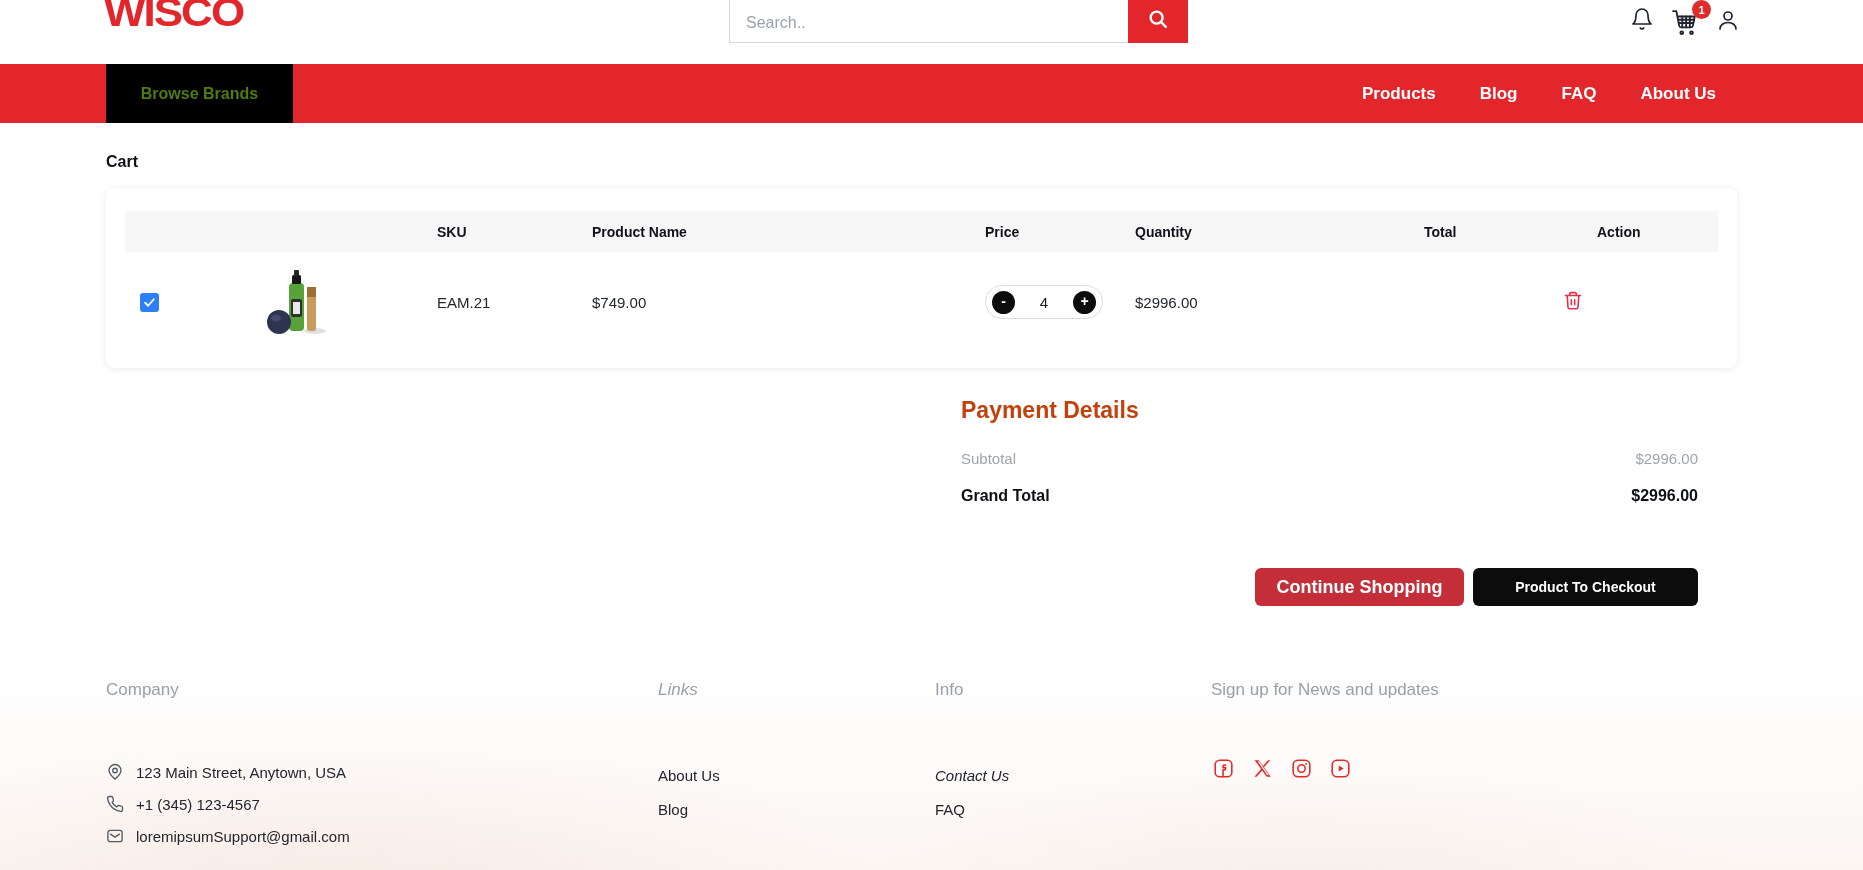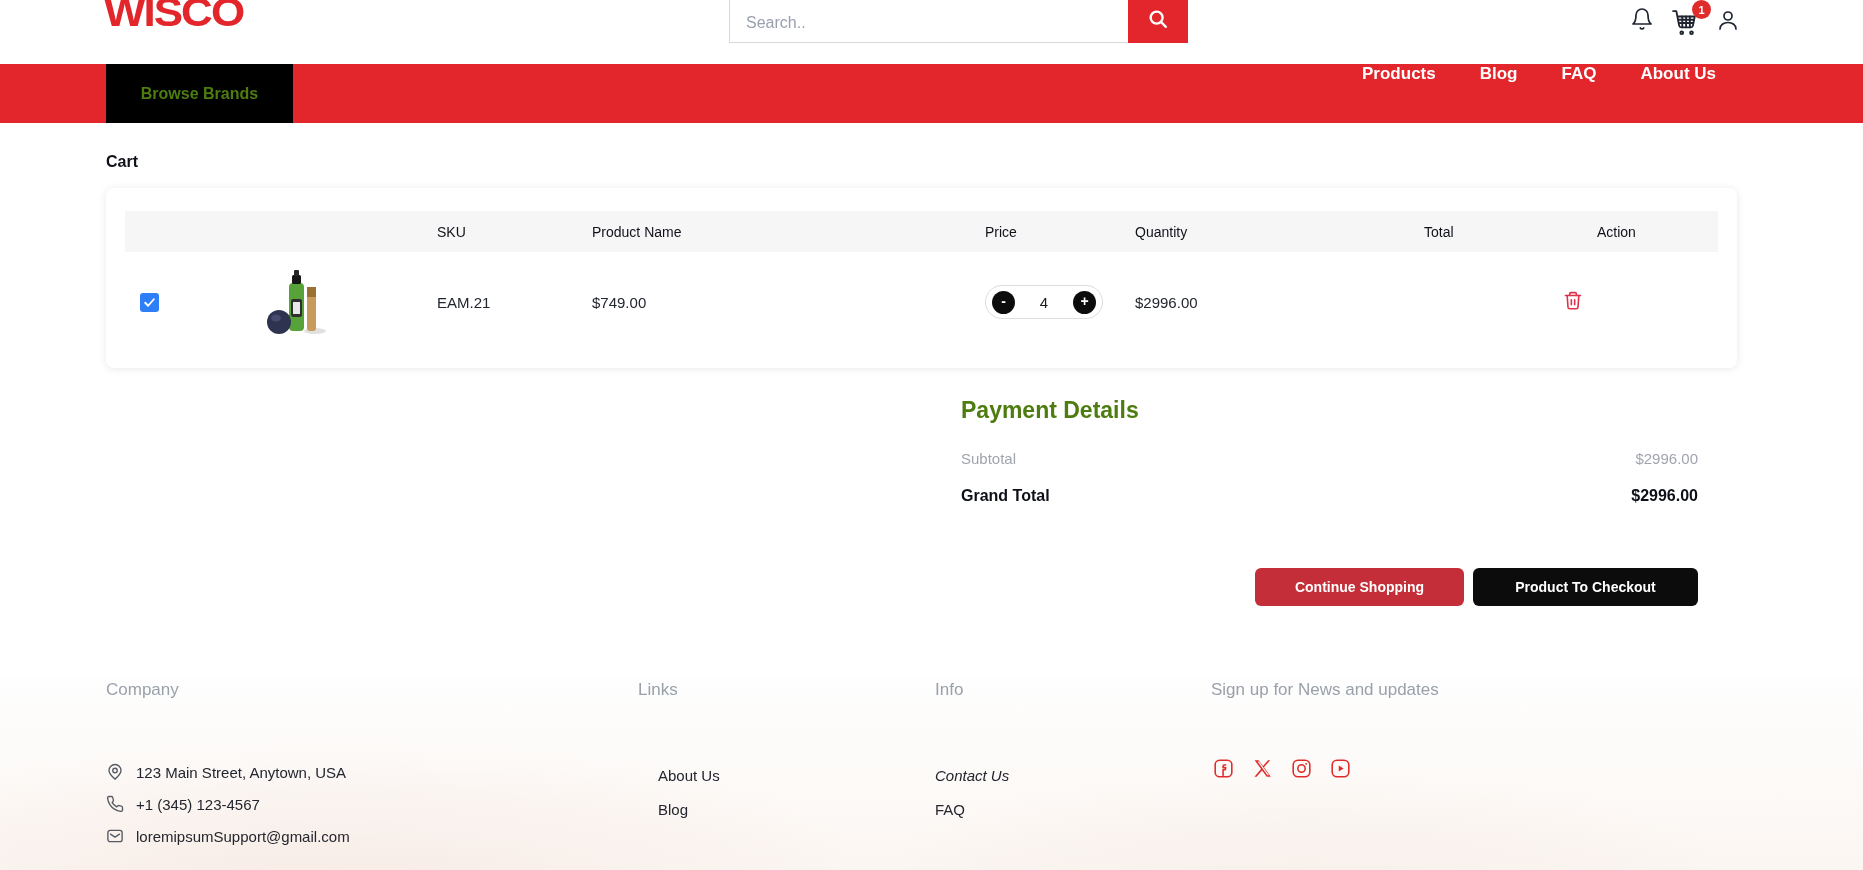--- a/index.html
+++ b/index.html
@@ -20,50 +20,50 @@
   .hicon { position:absolute; background:none; border:none; cursor:pointer; color:#1f2430; }
   .badge { position:absolute; left:1692px; top:0px; width:19px; height:19px; border-radius:50%;
            background:#e02b2b; color:#fff; font-size:11px; font-weight:bold;
            display:flex; align-items:center; justify-content:center; z-index:2; }
 
   
   .navbar { position:absolute; left:0; top:64px; width:1863px; height:59px; background:#e2262b;
             display:flex; align-items:center; }
   .browse-btn { position:absolute; left:106px; top:0; width:187px; height:59px; background:#000;
                 color:#4d7c0f; font-size:16px; font-weight:bold; border:none; cursor:pointer; font-family:inherit; }
-  .nav-links { position:absolute; right:147px; top:0; height:59px; display:flex; align-items:flex-start; gap:44px; }
+  .nav-links { position:absolute; right:147px; top:0; height:59px; display:flex; align-items:center; gap:44px; }
   .nav-link { color:#fff; font-size:17px; font-weight:bold; cursor:pointer; text-decoration:none; }
 
   
   .cart-title { position:absolute; left:106px; top:153px; font-size:16px; font-weight:bold; color:#10121a; }
   .cart-card { position:absolute; left:106px; top:188px; width:1631px; height:180px; background:#fff;
                border-radius:8px; box-shadow:0 1px 8px rgba(0,0,0,.09); }
   .t-grid { display:grid; grid-template-columns:60px 252px 155px 393px 150px 289px 173px 1fr; align-items:center; }
   .t-head { position:absolute; left:19px; top:23px; width:1593px; height:41px; background:#f6f6f6;
-            font-size:14px; font-weight:normal; color:#10121a; }
+            font-size:14px; font-weight:bold; color:#10121a; }
   .t-row  { position:absolute; left:19px; top:64px; width:1593px; height:100px; font-size:15px; color:#22262e; }
   .cb { margin-left:15px; width:19px; height:19px; border-radius:3px; background:#2e7ef7;
         display:flex; align-items:center; justify-content:center; cursor:pointer; }
   .prod-img { margin-left:80px; width:62px; height:66px; }
   .stepper { width:118px; height:34px; border:1px solid #dcdcdc; border-radius:17px; background:#fff;
              display:flex; align-items:center; justify-content:space-between; padding:0 6px; }
   .step-btn { width:23px; height:23px; border-radius:50%; background:#0c0c0c; color:#fff; border:none;
               font-size:14px; font-weight:bold; cursor:pointer; display:flex; align-items:center; justify-content:center; padding-bottom:2px; }
   .qty-num { font-size:15px; color:#1c1c1c; }
   .action-cell { display:flex; justify-content:flex-end; padding-right:14px; }
   .trash-btn { background:none; border:none; cursor:pointer; color:#e0314b; }
 
   
-  .pay-title { position:absolute; left:961px; top:397px; font-size:23px; font-weight:bold; color:#4d7c0f; }
+  .pay-title { position:absolute; left:961px; top:397px; font-size:23px; font-weight:bold; color:#c2410c; }
   .pay-row { position:absolute; left:961px; width:737px; display:flex; justify-content:space-between; }
   .pay-sub { top:450px; font-size:15px; color:#a0a4ad; }
   .pay-grand { top:487px; font-size:16px; font-weight:bold; color:#0e1018; }
   .btn-row { position:absolute; left:0; top:568px; }
   .btn-continue { position:absolute; left:1255px; width:209px; height:38px; border:none; border-radius:6px;
-                  background:#c42e38; color:#fff; font-size:14px; font-weight:bold; cursor:pointer; font-family:inherit; }
+                  background:#c42e38; color:#fff; font-size:18px; font-weight:bold; cursor:pointer; font-family:inherit; }
   .btn-checkout { position:absolute; left:1473px; width:225px; height:38px; border:none; border-radius:6px;
                   background:#0c0c0c; color:#fff; font-size:14px; font-weight:bold; cursor:pointer; font-family:inherit; }
 
   
   .footer { position:absolute; left:0; top:677px; width:1863px; height:193px;
             background:
               radial-gradient(900px 260px at 18% 110%, rgba(240,215,205,.35), rgba(255,255,255,0) 60%),
               radial-gradient(700px 220px at 70% 120%, rgba(242,226,218,.4), rgba(255,255,255,0) 65%),
               linear-gradient(180deg,#fefefe 0%, #fbf6f2 100%); }
   .f-title { position:absolute; font-size:17px; color:#9aa0aa; }
@@ -238,21 +238,21 @@
     <div class="f-contact" style="left:106px; top:150px;justify-content:center;">
       <span class="cicon">
         <svg width="18" height="18" viewBox="0 0 24 24" fill="none" stroke="currentColor" stroke-width="1.8" stroke-linecap="round" stroke-linejoin="round">
           <rect x="2.5" y="4.5" width="19" height="15" rx="3"></rect>
             <polyline points="6 9.5 12 13.5 18 9.5"></polyline>
         </svg>
       </span>
       <span>loremipsumSupport@gmail.com</span>
     </div>
 
-    <div class="f-title" style="left:638px; top:3px;">Links</div>
+    <div class="f-title" style="left:658px; top:3px;font-style:italic;">Links</div>
     <a class="f-item" style="left:658px; top:90px;">About Us</a>
     <a class="f-item" style="left:658px; top:124px;">Blog</a>
 
     <div class="f-title" style="left:935px; top:3px;">Info</div>
     <a class="f-item" style="left:935px; top:90px;font-style:italic;">Contact Us</a>
     <a class="f-item" style="left:935px; top:124px;">FAQ</a>
 
     <div class="f-title" style="left:1211px; top:3px;">Sign up for News and updates</div>
 
     <div class="social-row" style="top:81px;">

